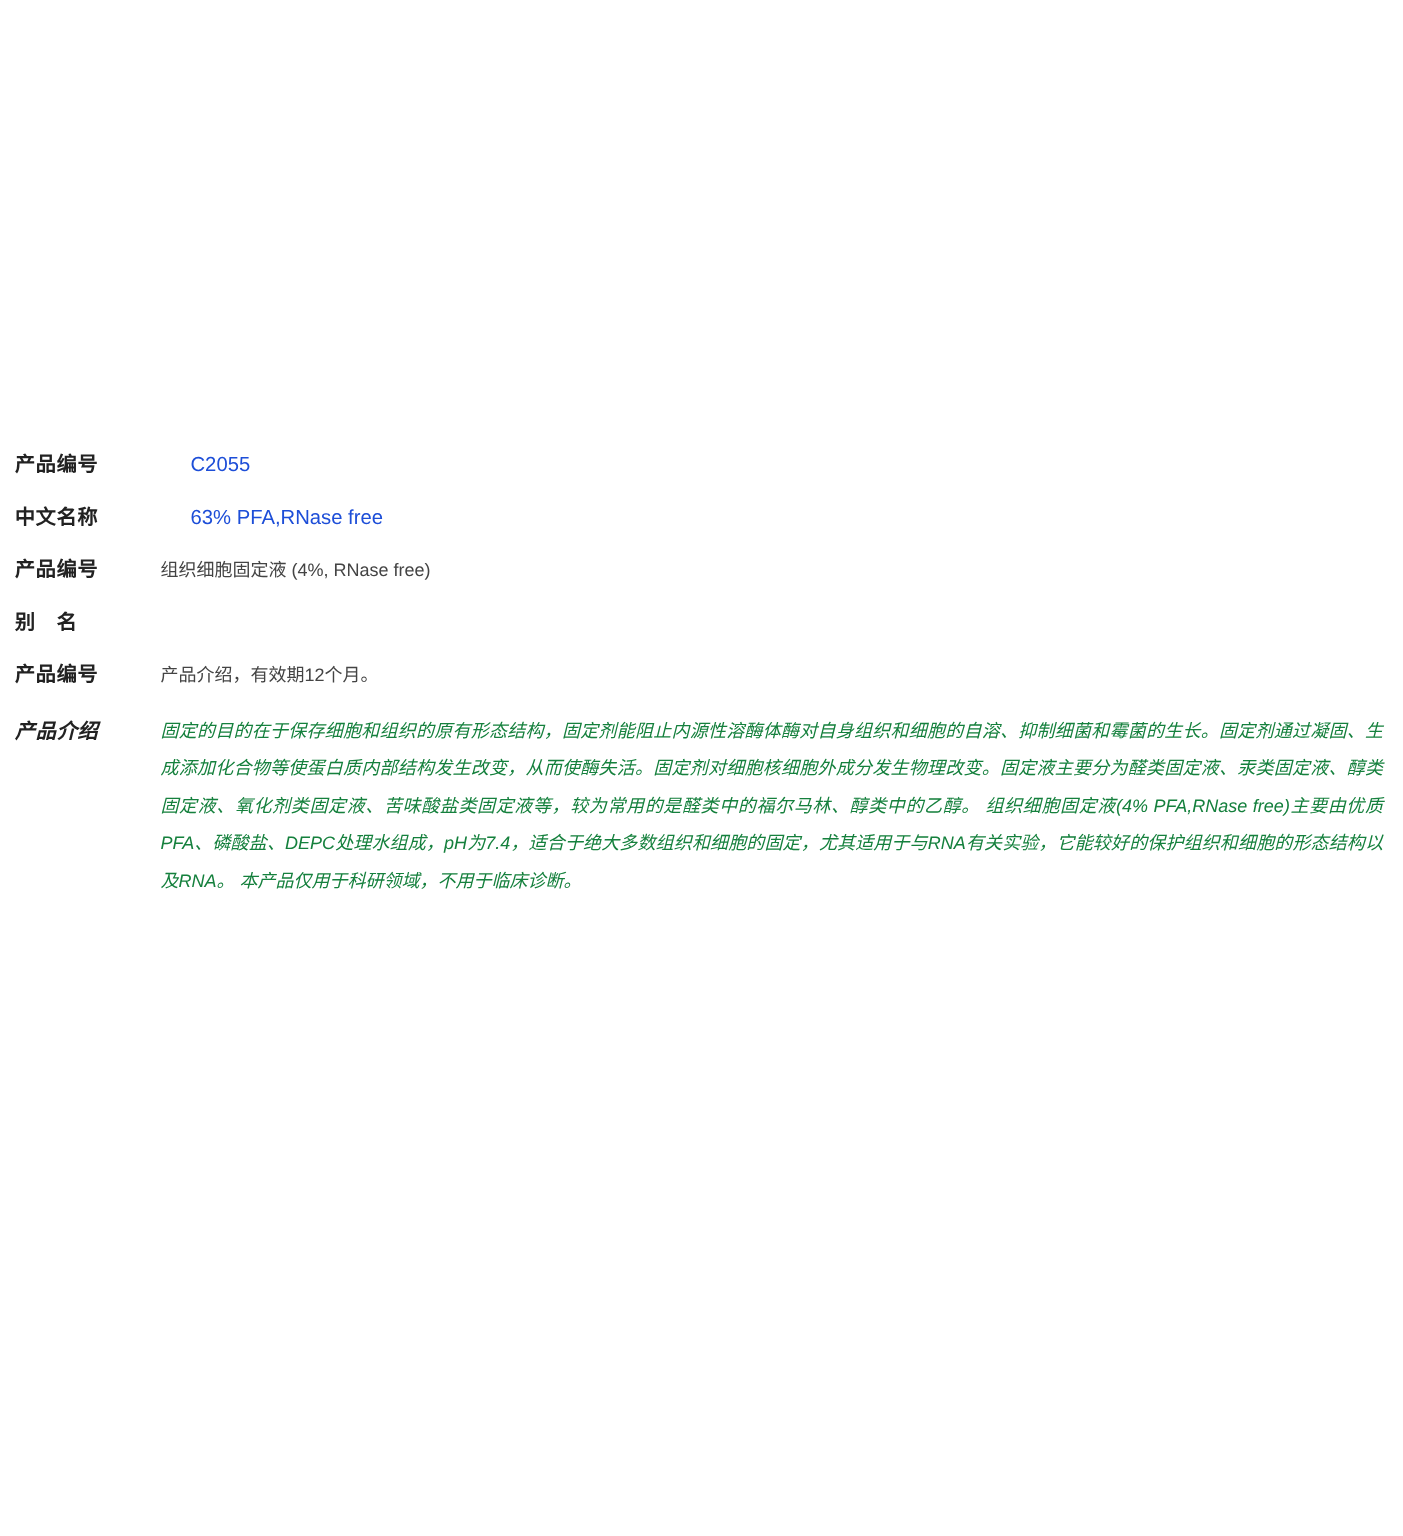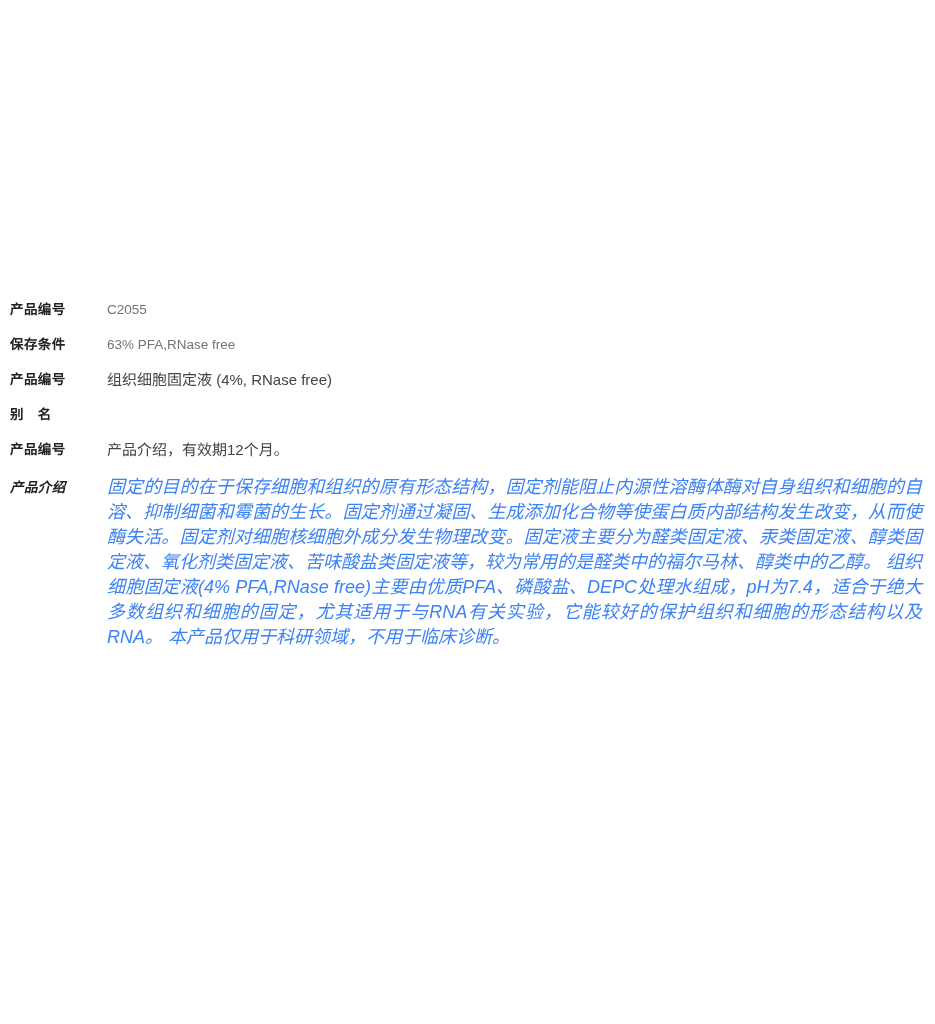--- a/index.html
+++ b/index.html
@@ -41,57 +41,58 @@
     color: #222222;
     line-height: 20px;
     letter-spacing: 0.4px;
     white-space: nowrap;
   }
   .spec-label.spaced {
     letter-spacing: 0.4px;
   }
   .spec-value {
     flex: 1 1 auto;
-    font-size: 15px;
+    font-size: 12px;
     color: #444444;
     line-height: 20px;
   }
   .spec-value.latin {
     font-size: 13.5px;
-    color: #737373;
+    color: #1d4ed8;
+    margin-left: 20px;
   }
   .desc-row {
     margin-top: 8px;
     font-style: italic;
   }
   .desc-row .spec-value {
     line-height: 25px;
     text-align: justify;
-    color: #3b82f6;
-    font-size: 18px;
+    color: #15803d;
+    font-size: 12px;
     padding-right: 4px;
   }
   .desc-row .spec-label {
     line-height: 25px;
   }
 </style>
 </head>
 <body>
 
 <div class="page">
 
   <div class="spec-table">
 
     <div class="spec-row">
       <div class="spec-label">产品编号</div>
       <div class="spec-value latin">C2055</div>
     </div>
 
     <div class="spec-row">
-      <div class="spec-label">保存条件</div>
+      <div class="spec-label">中文名称</div>
       <div class="spec-value latin">63% PFA,RNase free</div>
     </div>
 
     <div class="spec-row">
       <div class="spec-label">产品编号</div>
       <div class="spec-value">组织细胞固定液 (4%, RNase free)</div>
     </div>
 
     <div class="spec-row">
       <div class="spec-label spaced">别　名</div>

